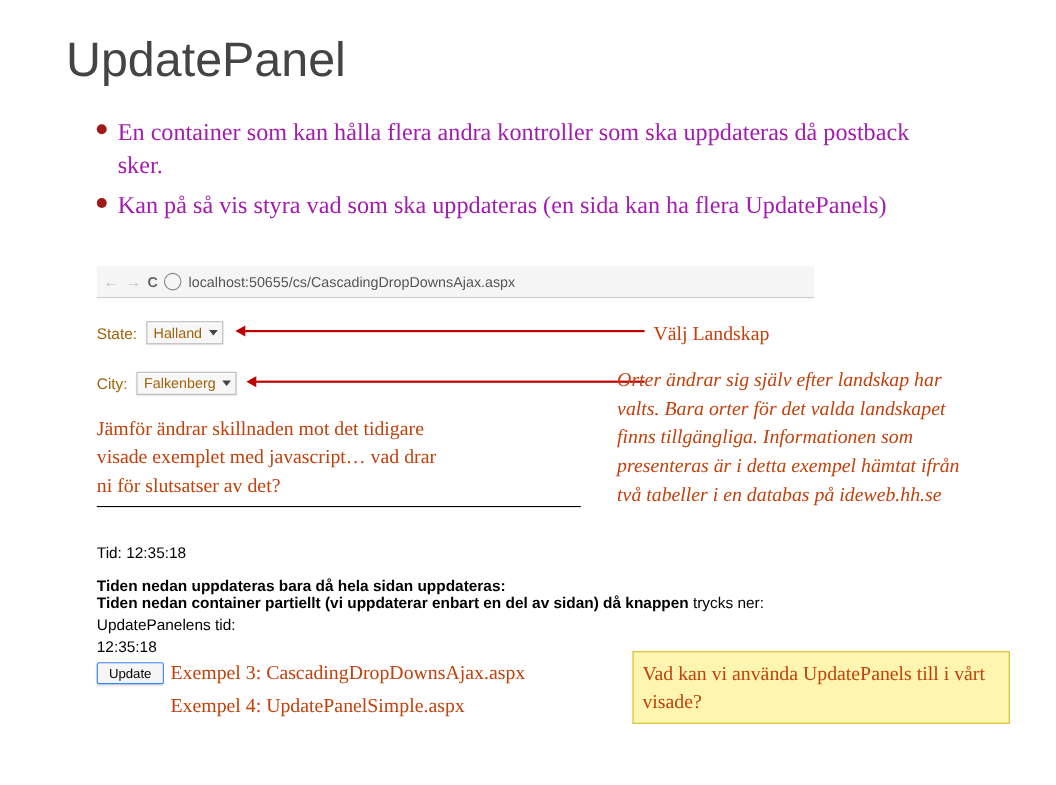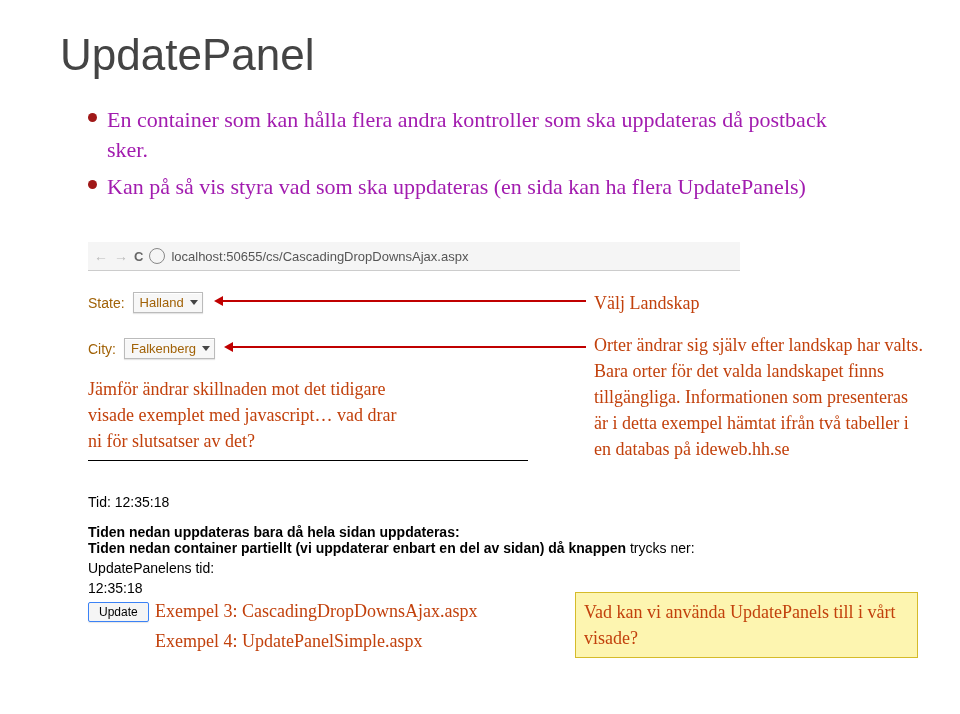--- a/index.html
+++ b/index.html
@@ -191,21 +191,21 @@
 </div>
 
 <div class="arrow-red" style="left:232px; top:346px; width:354px;"></div>
 
 <div class="serif-note" style="position:absolute; left:88px; top:376px; width:320px;">Jämför ändrar skillnaden mot det tidigare visade exemplet med javascript… vad drar ni för slutsatser av det?</div>
 
 <div class="divider-line" style="top:460px;"></div>
 
 <div class="serif-note" style="position:absolute; left:594px; top:290px;">Välj Landskap</div>
 
-<div class="serif-note" style="position:absolute; left:594px; top:332px; width:330px;">Orter ändrar sig själv efter landskap har valts. Bara orter för det valda landskapet finns tillgängliga. Informationen som presenteras är i detta exempel hämtat ifrån två tabeller i en databas på ideweb.hh.se</div>
+<div class="serif-note" style="position:absolute; left:561px; top:332px; width:330px;font-style:italic;">Orter ändrar sig själv efter landskap har valts. Bara orter för det valda landskapet finns tillgängliga. Informationen som presenteras är i detta exempel hämtat ifrån två tabeller i en databas på ideweb.hh.se</div>
 
 <div class="bold-text" style="left:88px; top:500px;margin-top:24px;">Tiden nedan uppdateras bara då hela sidan uppdateras:</div>
 <div class="plain-text" style="left:88px; top:494px;">Tid: 12:35:18</div>
 
 <div style="position:absolute; left:88px; top:540px; font-family:Arial,sans-serif; font-size:14px;">
   <span style="font-weight:bold;">Tiden nedan container partiellt (vi uppdaterar enbart en del av sidan) då knappen</span><span> trycks ner:</span>
 </div>
 
 <div class="plain-text" style="left:88px; top:560px;">UpdatePanelens tid:</div>
 <div class="plain-text" style="left:88px; top:580px;">12:35:18</div>

